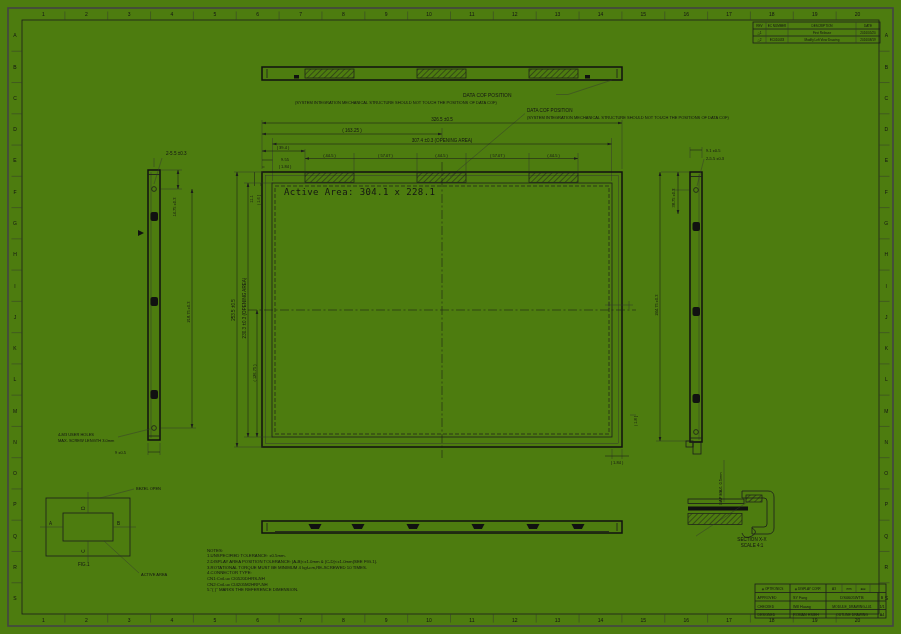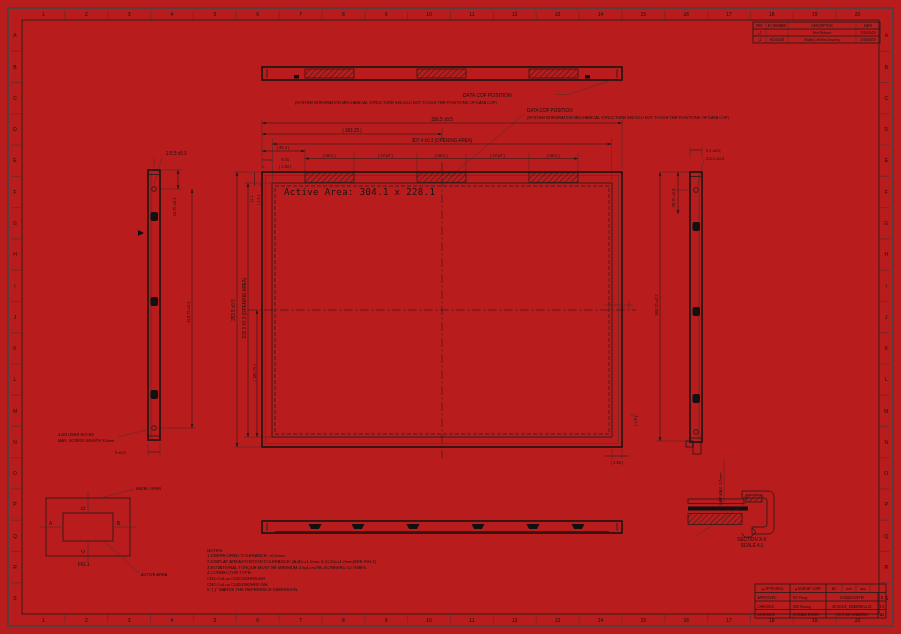--- a/index.html
+++ b/index.html
@@ -1,16 +1,16 @@
 <!DOCTYPE html>
 <html><head>
 <meta charset="utf-8">
 <style>
   html,body{margin:0;padding:0;background:#e8e8e8;}
-  #sheet{position:relative;width:901px;height:634px;background:#b91c1c;overflow:hidden;}
+  #sheet{position:relative;width:901px;height:634px;background:#4d7c0f;overflow:hidden;}
   svg{position:absolute;left:0;top:0;}
   svg text{font-family:"Liberation Sans",sans-serif;fill:#141414;}
   .tg{font-size:5px;}
   .t3{font-size:3.1px;}
   .t34{font-size:3.4px;}
   .t36{font-size:3.7px;}
   .t4{font-size:4px;}
   .t{font-size:4.3px;}
   .t45{font-size:4.6px;}
   .t48{font-size:4.9px;}

